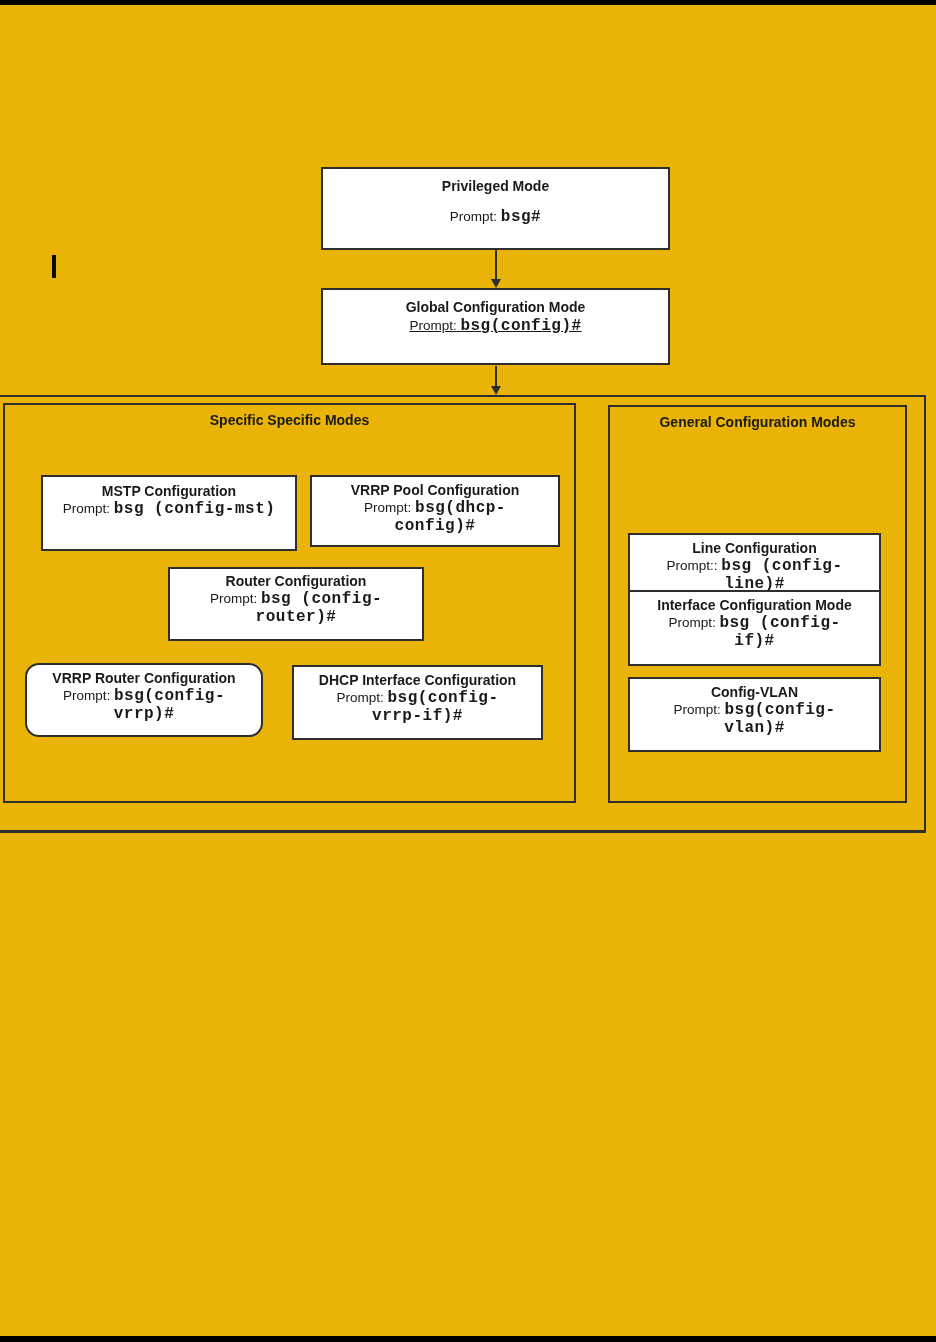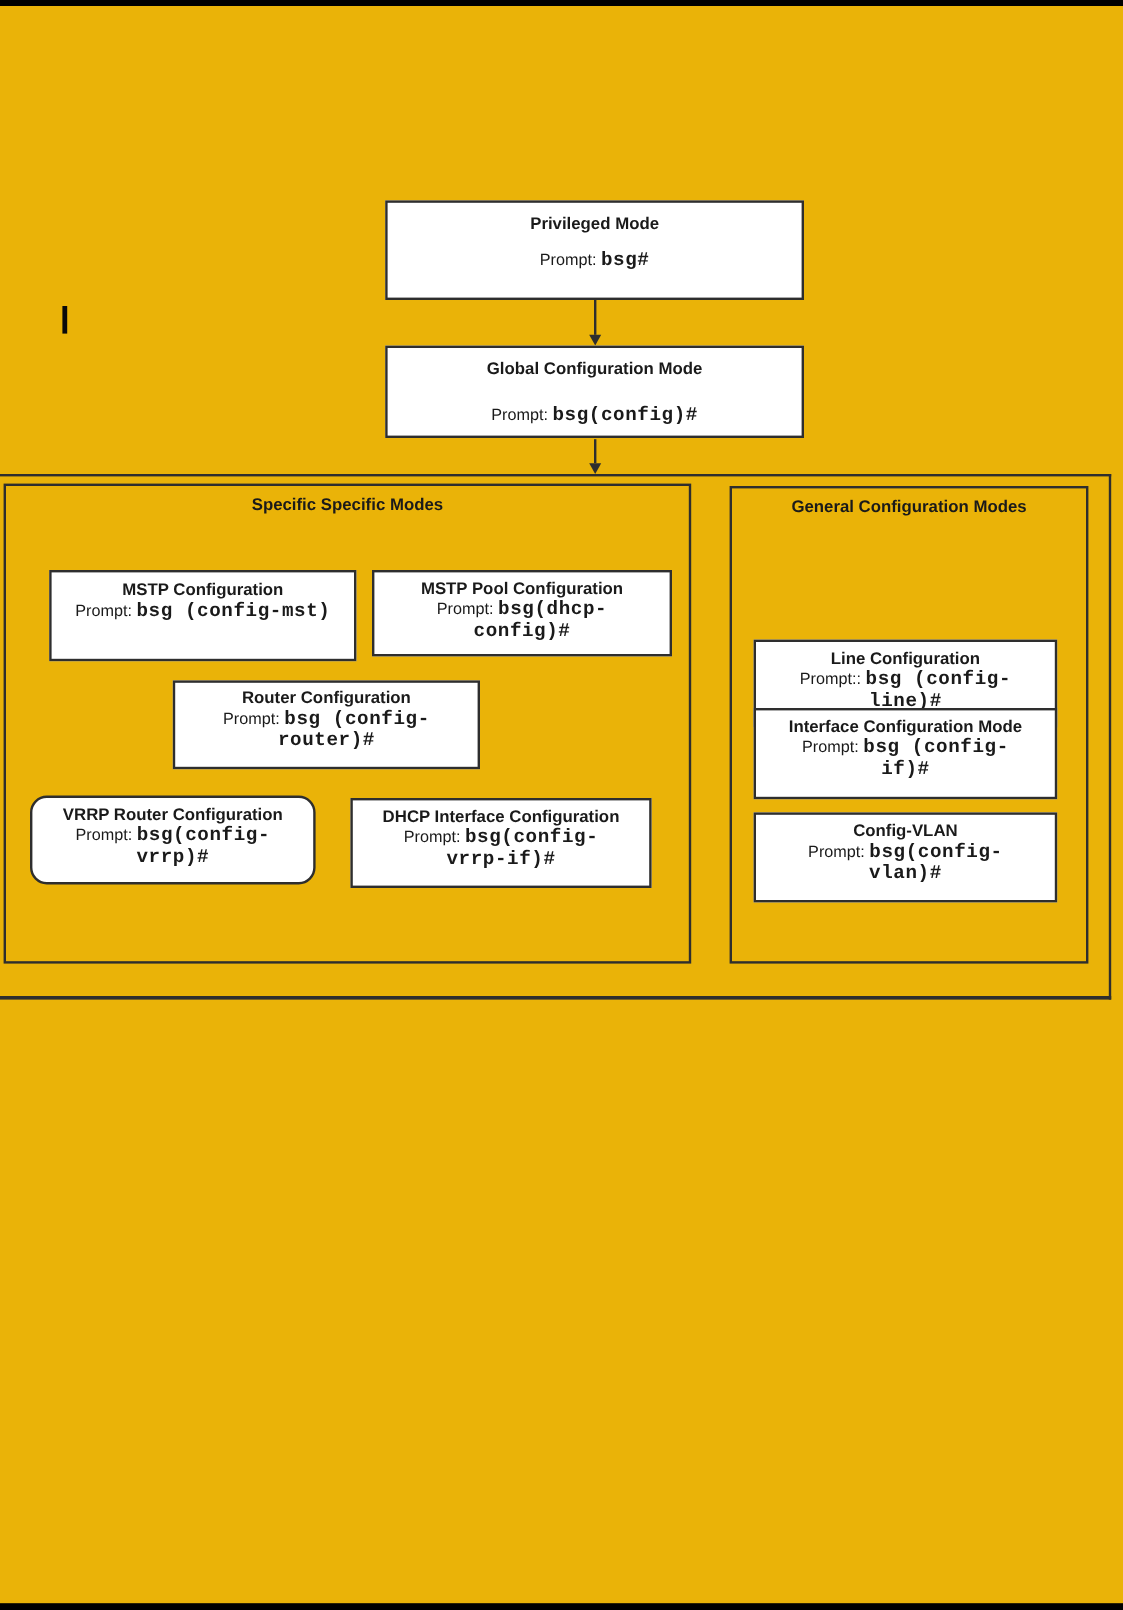--- a/index.html
+++ b/index.html
@@ -69,21 +69,21 @@
   .mono {
     font-family: "Liberation Mono", monospace;
     font-weight: bold;
     font-size: 16px;
     letter-spacing: 0.5px;
   }
   
   #privileged-box { left: 321px; top: 167px; width: 349px; height: 83px; padding-top: 9px; }
   #privileged-box .prompt { margin-top: 13px; }
   #global-box     { left: 321px; top: 288px; width: 349px; height: 77px; padding-top: 9px; }
-  #global-box .prompt { margin-top: 21px; }
+  #global-box .prompt { margin-top: 1px; text-decoration: underline; }
   
   .arrow { position: absolute; width: 12px; }
   .arrow .shaft {
     position: absolute; left: 5px; top: 0;
     width: 2px; background: #2e2e2e;
   }
   .arrow .head {
     position: absolute; left: 1px;
     width: 0; height: 0;
     border-left: 5px solid transparent;
@@ -95,21 +95,21 @@
   #arrow-1 .head  { top: 29px; }
   #arrow-2 { left: 490px; top: 366px; height: 29px; }
   #arrow-2 .shaft { height: 20px; }
   #arrow-2 .head  { top: 20px; }
   
   #protocol-box { left: 3px;   top: 403px; width: 573px; height: 400px; }
   #general-box  { left: 608px; top: 405px; width: 299px; height: 398px; }
   
   #mstp-box        { left: 41px;  top: 475px; width: 256px; height: 76px; padding-top: 6px; }
   #dhcp-box        { left: 310px; top: 475px; width: 250px; height: 72px; padding-top: 5px; }
-  #router-box      { left: 144px; top: 567px; width: 256px; height: 74px; padding-top: 4px; }
+  #router-box      { left: 168px; top: 567px; width: 256px; height: 74px; padding-top: 4px; }
   #vrrp-router-box { left: 25px;  top: 663px; width: 238px; height: 74px; padding-top: 5px; border-radius: 14px; }
   #vrrp-if-box     { left: 292px; top: 665px; width: 251px; height: 75px; padding-top: 5px; }
   
   #line-box { left: 628px; top: 533px; width: 253px; height: 73px; padding-top: 5px; }
   #if-box   { left: 628px; top: 590px; width: 253px; height: 76px; padding-top: 5px; }
   #vlan-box { left: 628px; top: 677px; width: 253px; height: 75px; padding-top: 5px; }
 </style>
 </head>
 <body>
 
@@ -152,21 +152,21 @@
 
   <div id="mstp-box" class="box">
     <div class="box-title">MSTP Configuration</div>
     <div class="prompt">
       <span>Prompt:</span>
       <span class="mono">bsg (config-mst)</span>
     </div>
   </div>
 
   <div id="dhcp-box" class="box">
-    <div class="box-title">MSTP Pool Configuration</div>
+    <div class="box-title">VRRP Pool Configuration</div>
     <div class="prompt">
       <span>Prompt:</span>
       <span class="mono">bsg(dhcp-</span><br>
       <span class="mono">config)#</span>
     </div>
   </div>
 
   <div id="router-box" class="box">
     <div class="box-title">Router Configuration</div>
     <div class="prompt">

